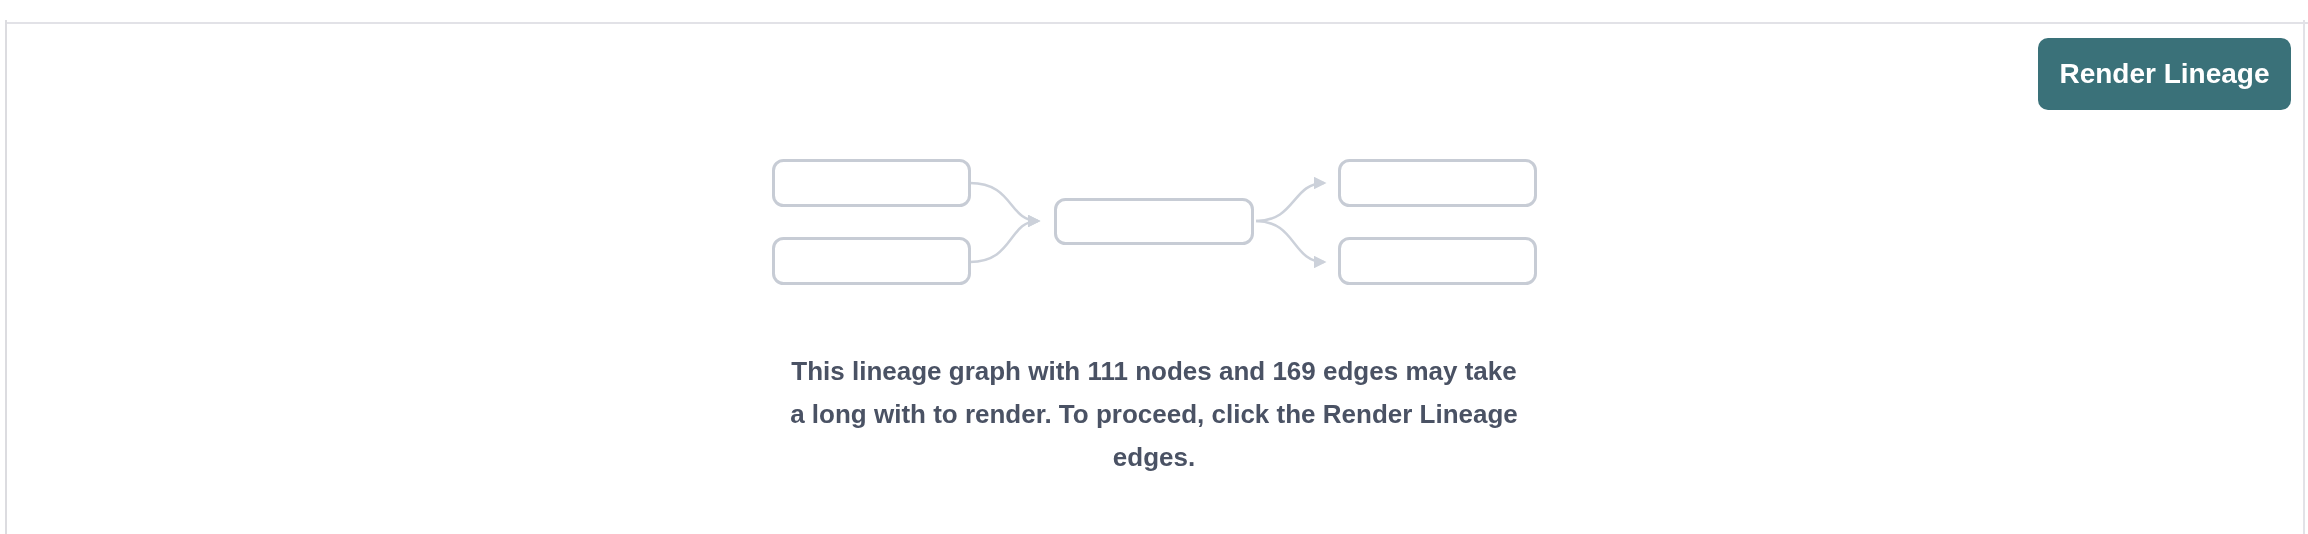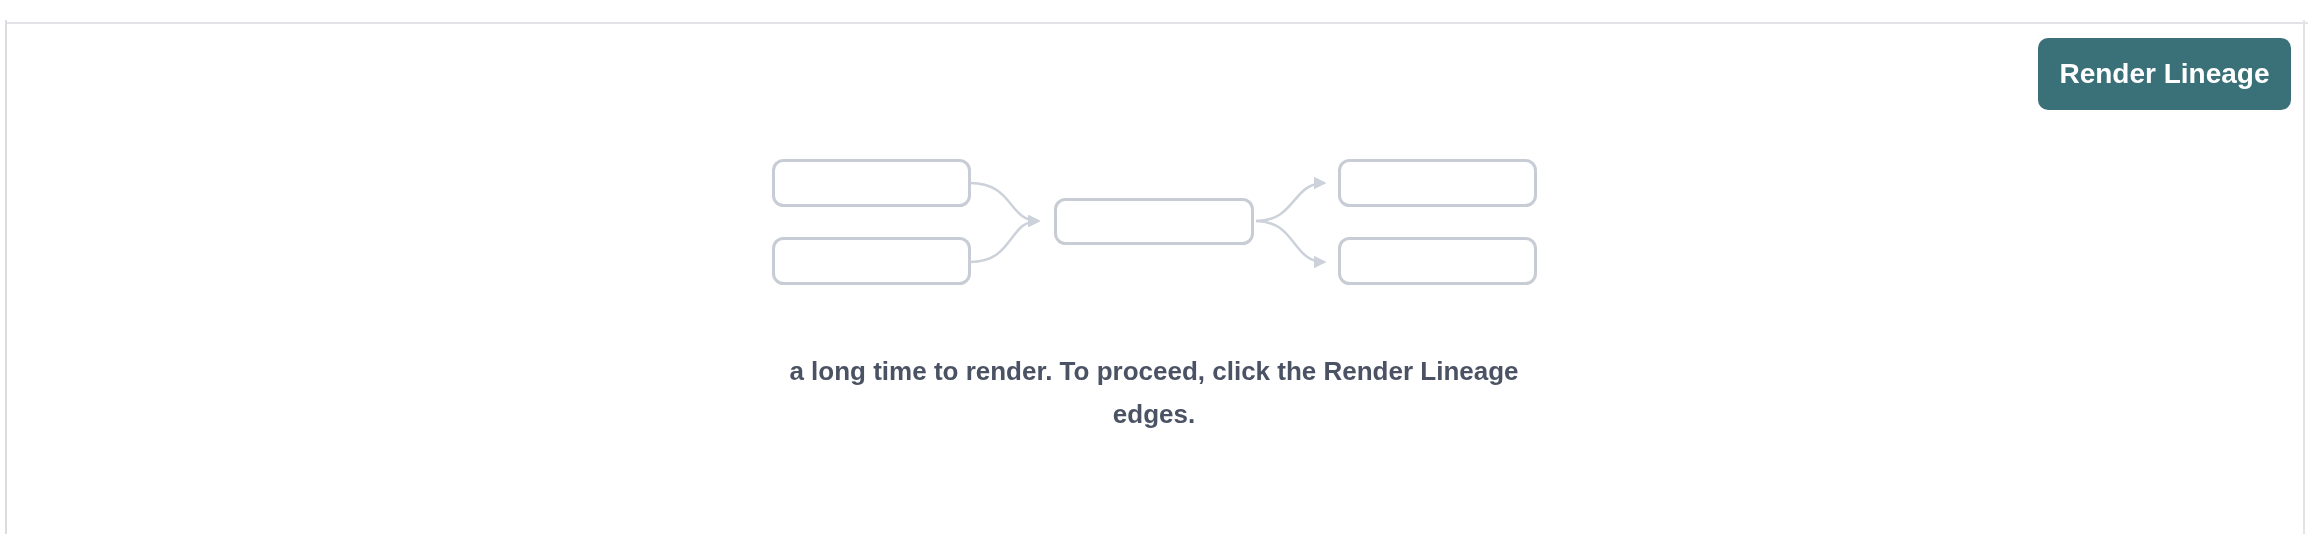--- a/index.html
+++ b/index.html
@@ -90,17 +90,18 @@
     <path d="M484,62 C524,62 520,103 552,103" stroke-width="2.5" marker-end="url(#arrow)" stroke="#ccd1da"></path>
 
     <rect x="1.5" y="1.5" width="196" height="45" rx="10" stroke-width="3" fill="#ffffff" stroke="#c7ccd5"></rect>
     <rect x="1.5" y="79.5" width="196" height="45" rx="10" stroke-width="3" fill="#ffffff" stroke="#c7ccd5"></rect>
     <rect x="283.5" y="40.5" width="197" height="44" rx="10" stroke-width="3" fill="#ffffff" stroke="#c7ccd5"></rect>
     <rect x="567.5" y="1.5" width="196" height="45" rx="10" stroke-width="3" fill="#ffffff" stroke="#c7ccd5"></rect>
     <rect x="567.5" y="79.5" width="196" height="45" rx="10" stroke-width="3" fill="#ffffff" stroke="#c7ccd5"></rect>
   </svg>
 
   <div class="message">
-    <div>a long time to render. To proceed, click the Render Lineage</div>
+    <div>This lineage graph with 111 nodes and 169 edges may take</div>
+    <div>a long with to render. To proceed, click the Render Lineage</div>
     <div>edges.</div>
   </div>
 
 </div>
 
 </body></html>

